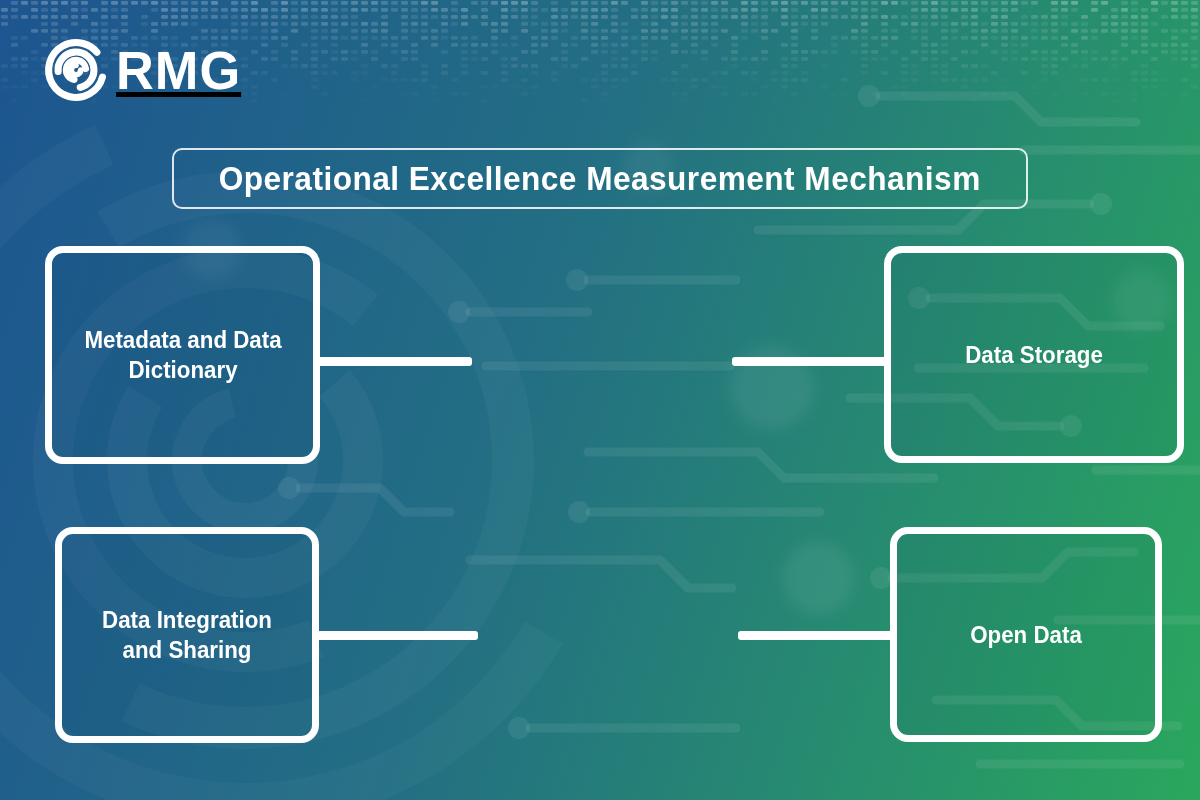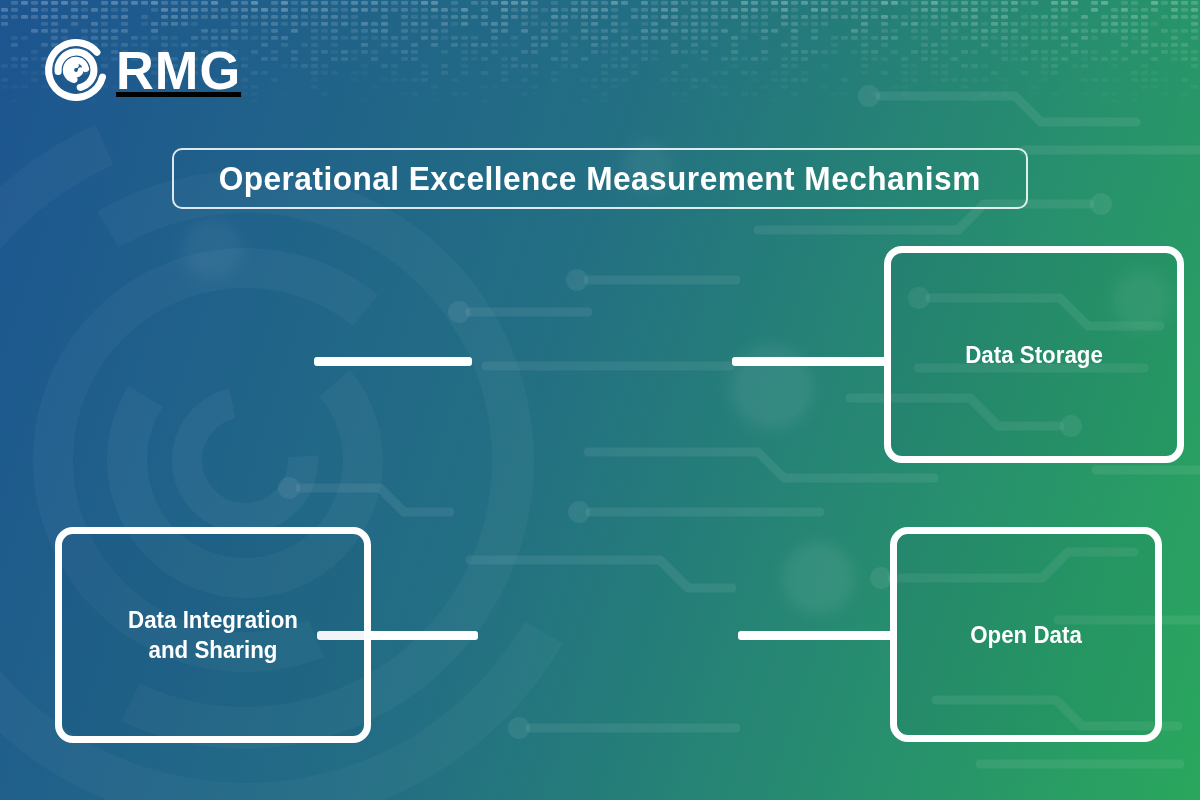--- a/index.html
+++ b/index.html
@@ -1172,24 +1172,27 @@
 
   <div class="title-box">
     <h1>Operational Excellence Measurement Mechanism</h1>
   </div>
 
   <div class="connector" style="left:314px;top:357px;width:158px;"></div>
   <div class="connector" style="left:732px;top:357px;width:158px;"></div>
   <div class="connector" style="left:317px;top:631px;width:161px;"></div>
   <div class="connector" style="left:738px;top:631px;width:158px;"></div>
 
+  <div class="node" style="left:45px;top:246px;width:275px;height:218px;">
+    <div class="node-label">Metadata and Data Dictionary</div>
+  </div>
   <div class="node" style="left:884px;top:246px;width:300px;height:217px;">
     <div class="node-label">Data Storage</div>
   </div>
 
-  <div class="node" style="left:55px;top:527px;width:316px;height:216px;">
+  <div class="node" style="left:55px;top:527px;width:264px;height:216px;">
     <div class="node-label">Data Integration and Sharing</div>
   </div>
   <div class="node" style="left:890px;top:527px;width:272px;height:215px;">
     <div class="node-label">Open Data</div>
   </div>
 
 </div>
 
 </body></html>

